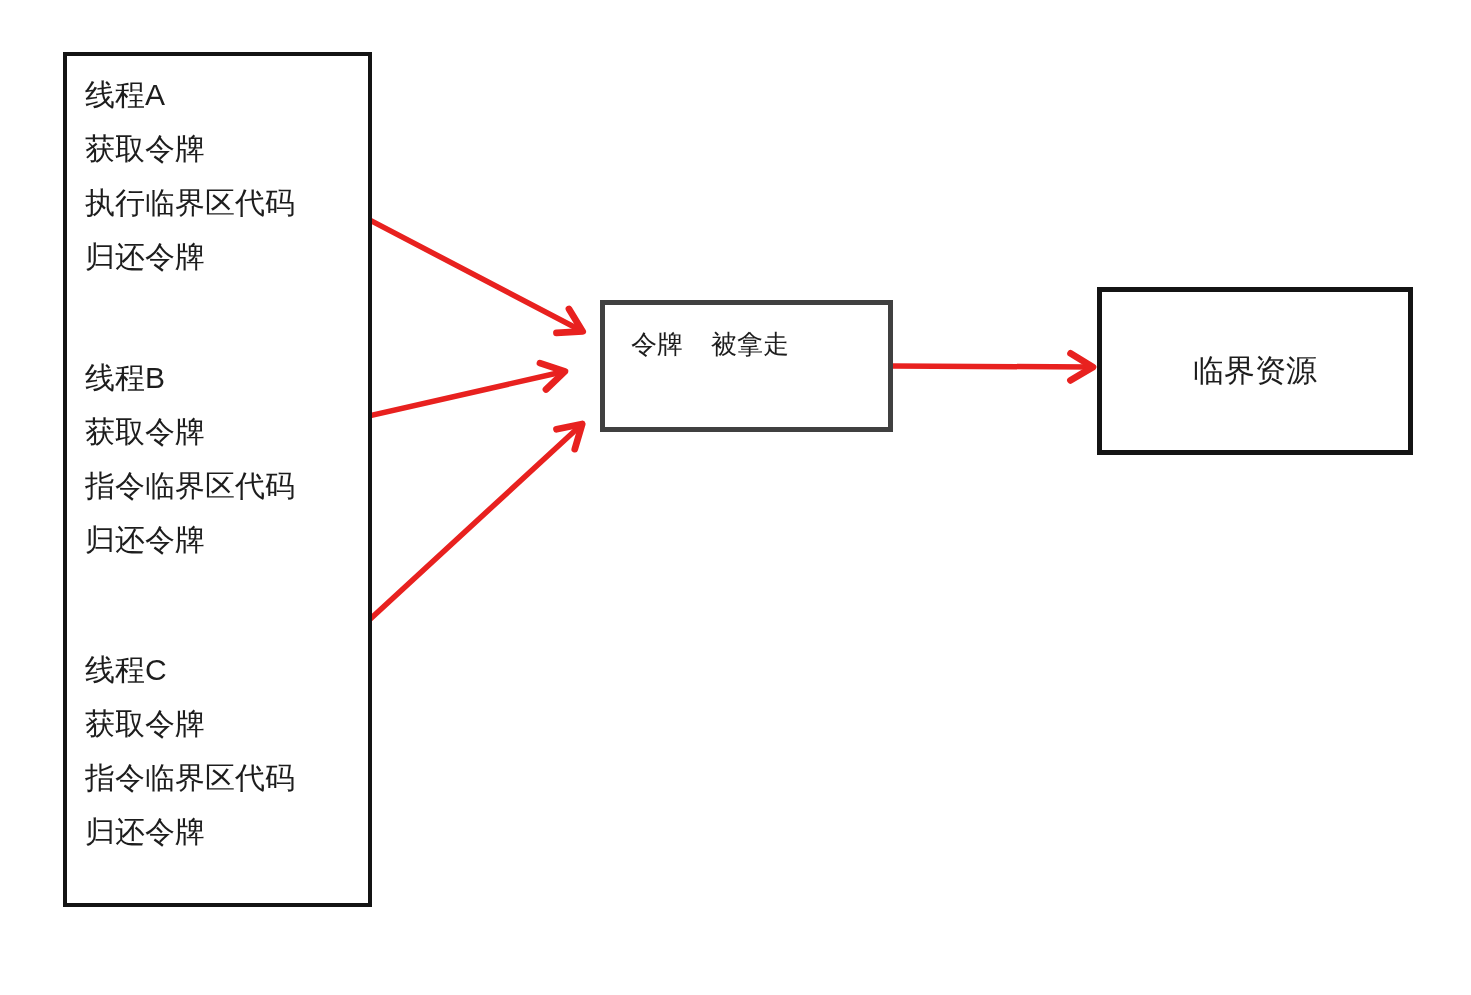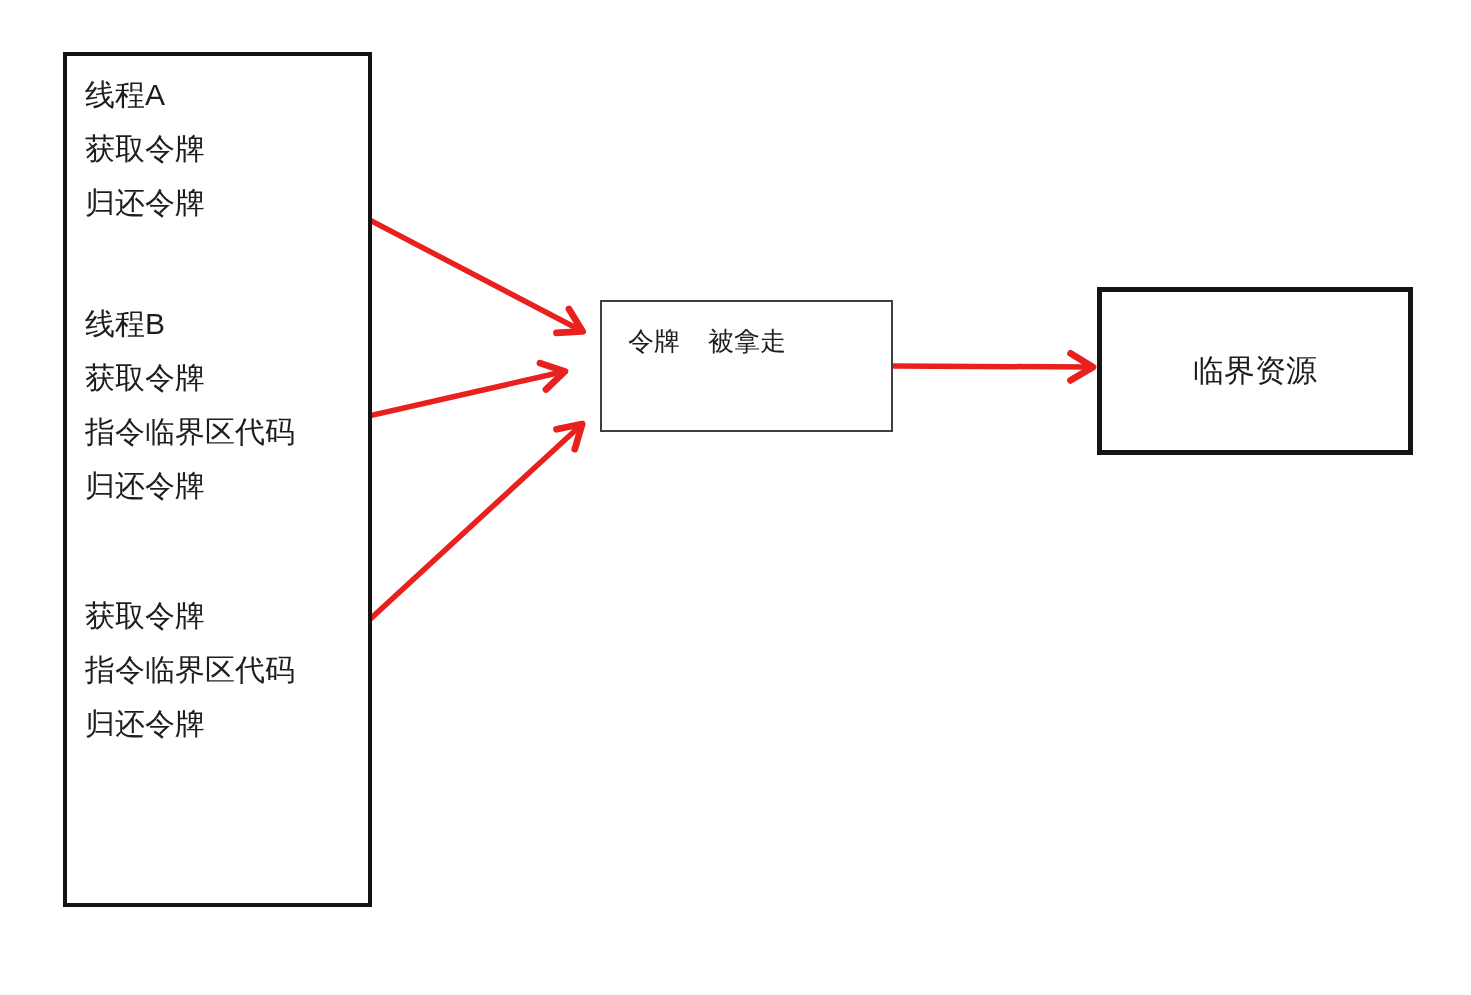--- a/index.html
+++ b/index.html
@@ -41,21 +41,21 @@
   }
   .thread-group { margin: 0; }
   .thread-group.g2 { margin-top: 67px; }
   .thread-group.g3 { margin-top: 76px; }
   .thread-line { white-space: nowrap; }
   .token-box {
     left: 600px;
     top: 300px;
     width: 293px;
     height: 132px;
-    border: 2px solid #404040;
+    border: 5px solid #404040;
     padding: 16px 0 0 14px;
     font-size: 26px;
     line-height: 46px;
   }
   .token-line1 { display: flex; padding-left: 12px; }
   .token-line1 .part2 { margin-left: 28px; }
   .token-line2 { white-space: nowrap; }
   .resource-box {
     left: 1097px;
     top: 287px;
@@ -82,29 +82,31 @@
   <line x1="232" y1="148" x2="580" y2="330" stroke="currentColor" stroke-width="5.5" stroke-linecap="round" marker-end="url(#arrow-head)"></line>
       <line x1="232" y1="447" x2="562" y2="372" stroke="currentColor" stroke-width="5.5" stroke-linecap="round" marker-end="url(#arrow-head)"></line>
       <line x1="242" y1="737" x2="580" y2="426" stroke="currentColor" stroke-width="5.5" stroke-linecap="round" marker-end="url(#arrow-head)"></line>
       <line x1="893" y1="366" x2="1090" y2="367" stroke="currentColor" stroke-width="5.5" stroke-linecap="round" marker-end="url(#arrow-head)"></line>
     </svg>
 
   <div class="box threads-box">
     <div class="thread-group g1">
       <div class="thread-line">线程A</div>
       <div class="thread-line">获取令牌</div>
+      <div class="thread-line">执行临界区代码</div>
       <div class="thread-line">归还令牌</div>
     </div>
     <div class="thread-group g2">
       <div class="thread-line">线程B</div>
       <div class="thread-line">获取令牌</div>
       <div class="thread-line">指令临界区代码</div>
       <div class="thread-line">归还令牌</div>
     </div>
     <div class="thread-group g3">
+      <div class="thread-line">线程C</div>
       <div class="thread-line">获取令牌</div>
       <div class="thread-line">指令临界区代码</div>
       <div class="thread-line">归还令牌</div>
     </div>
   </div>
 
   <div class="box token-box">
     <div class="token-line1">
       <span class="part1">令牌</span>
       <span class="part2">被拿走</span>

